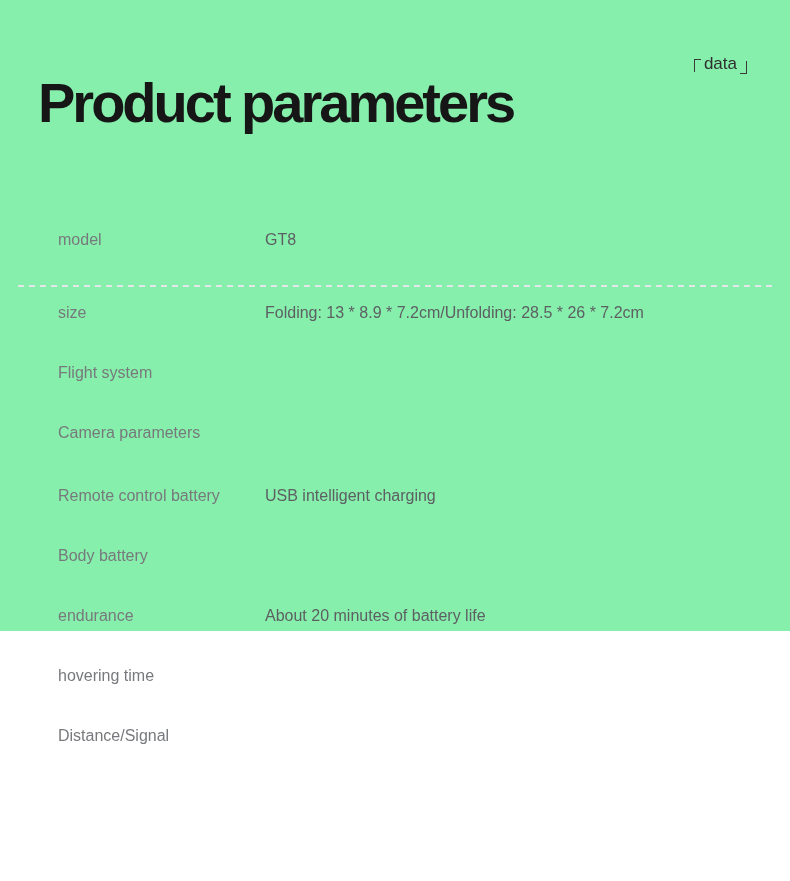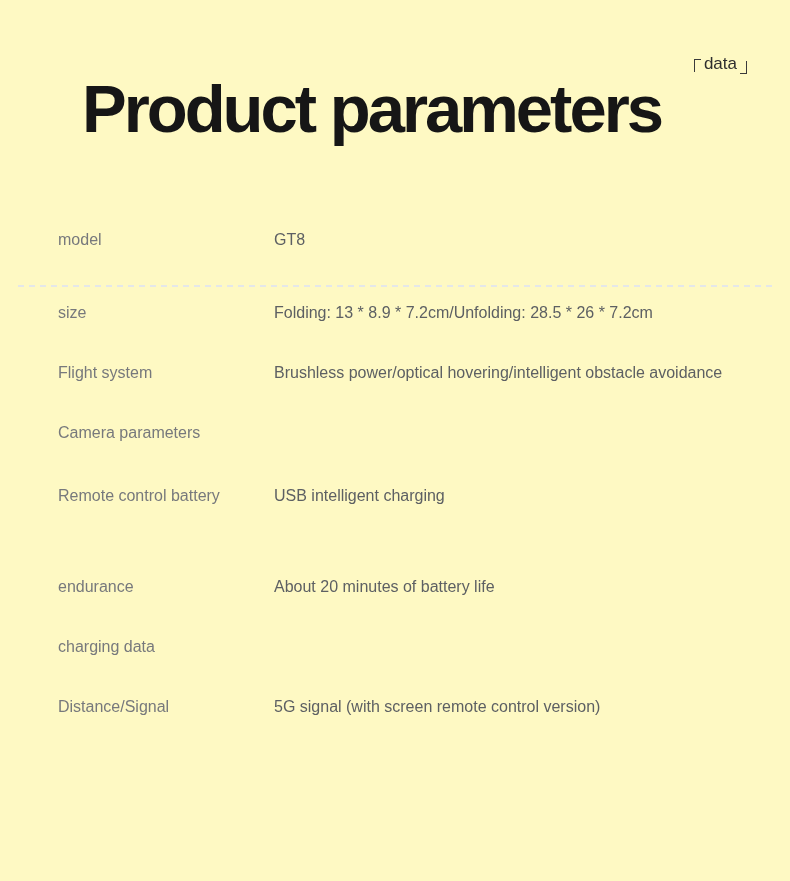--- a/index.html
+++ b/index.html
@@ -3,21 +3,21 @@
 <meta charset="utf-8">
 <style>
   * { margin: 0; padding: 0; box-sizing: border-box; }
   html, body { background: #ffffff; }
   body {
     font-family: "Liberation Sans", "DejaVu Sans", sans-serif;
     width: 790px; height: 881px;
     overflow: hidden;
     color: #5d6063;
   }
-  .page { width: 790px; height: 881px; background: #fef9c3; position: relative; }
+  .page { width: 790px; height: 631px; background: #86efac; position: relative; }
 
   
   .tag {
     position: absolute;
     top: 54px; right: 43px;
     font-size: 17px;
     color: #2e2e2e;
     display: flex;
     align-items: center;
     gap: 1px;
@@ -31,27 +31,26 @@
   .corner-close {
     display: inline-block; width: 7px; height: 13px;
     border-right: 1.5px solid #3a3a3a; border-bottom: 1.5px solid #3a3a3a;
     margin-left: 2px; margin-top: 6px;
   }
 
   
   .title {
     position: absolute;
     top: 72px; left: 38px;
-    font-size: 67px;
+    font-size: 56px;
     font-weight: bold;
     letter-spacing: -3px;
     color: #161616;
     line-height: 1.1;
     white-space: nowrap;
-    margin-left: 44px;
   }
 
   
   .params {
     position: absolute;
     top: 225px; left: 0;
     width: 790px;
     padding: 0 58px;
   }
   .row {
@@ -66,21 +65,20 @@
     font-size: 16px;
     line-height: 29px;
     color: #77797c;
   }
   .value {
     flex: 1;
     font-size: 16px;
     line-height: 29px;
     color: #5d6063;
     white-space: pre-line;
-    margin-left: 9px;
   }
   .divider {
     height: 2px;
     margin: 14px -40px 11px -40px;
     background: repeating-linear-gradient(
       90deg,
       #e4e7e9 0px, #e4e7e9 6px,
       transparent 6px, transparent 11px
     );
   }
@@ -104,43 +102,42 @@
     <div class="value">GT8</div>
   </div>
 <div class="divider"></div>
   <div class="row">
     <div class="label">size</div>
     <div class="value">Folding: 13 * 8.9 * 7.2cm/Unfolding: 28.5 * 26 * 7.2cm</div>
   </div>
 
   <div class="row">
     <div class="label">Flight system</div>
-    <div class="value">Brushless power/optical hovering/intelligent obstacle avoidance</div>
   </div>
 
   <div class="row row--multiline">
     <div class="label">Camera parameters</div>
   </div>
 
   <div class="row">
     <div class="label">Remote control battery</div>
     <div class="value">USB intelligent charging</div>
   </div>
 
   <div class="row">
+    <div class="label">Body battery</div>
   </div>
 
   <div class="row">
     <div class="label">endurance</div>
     <div class="value">About 20 minutes of battery life</div>
   </div>
 
   <div class="row">
-    <div class="label">charging data</div>
+    <div class="label">hovering time</div>
   </div>
 
   <div class="row">
     <div class="label">Distance/Signal</div>
-    <div class="value">5G signal (with screen remote control version)</div>
   </div>
 </div>
 
 </div>
 
 </body></html>

